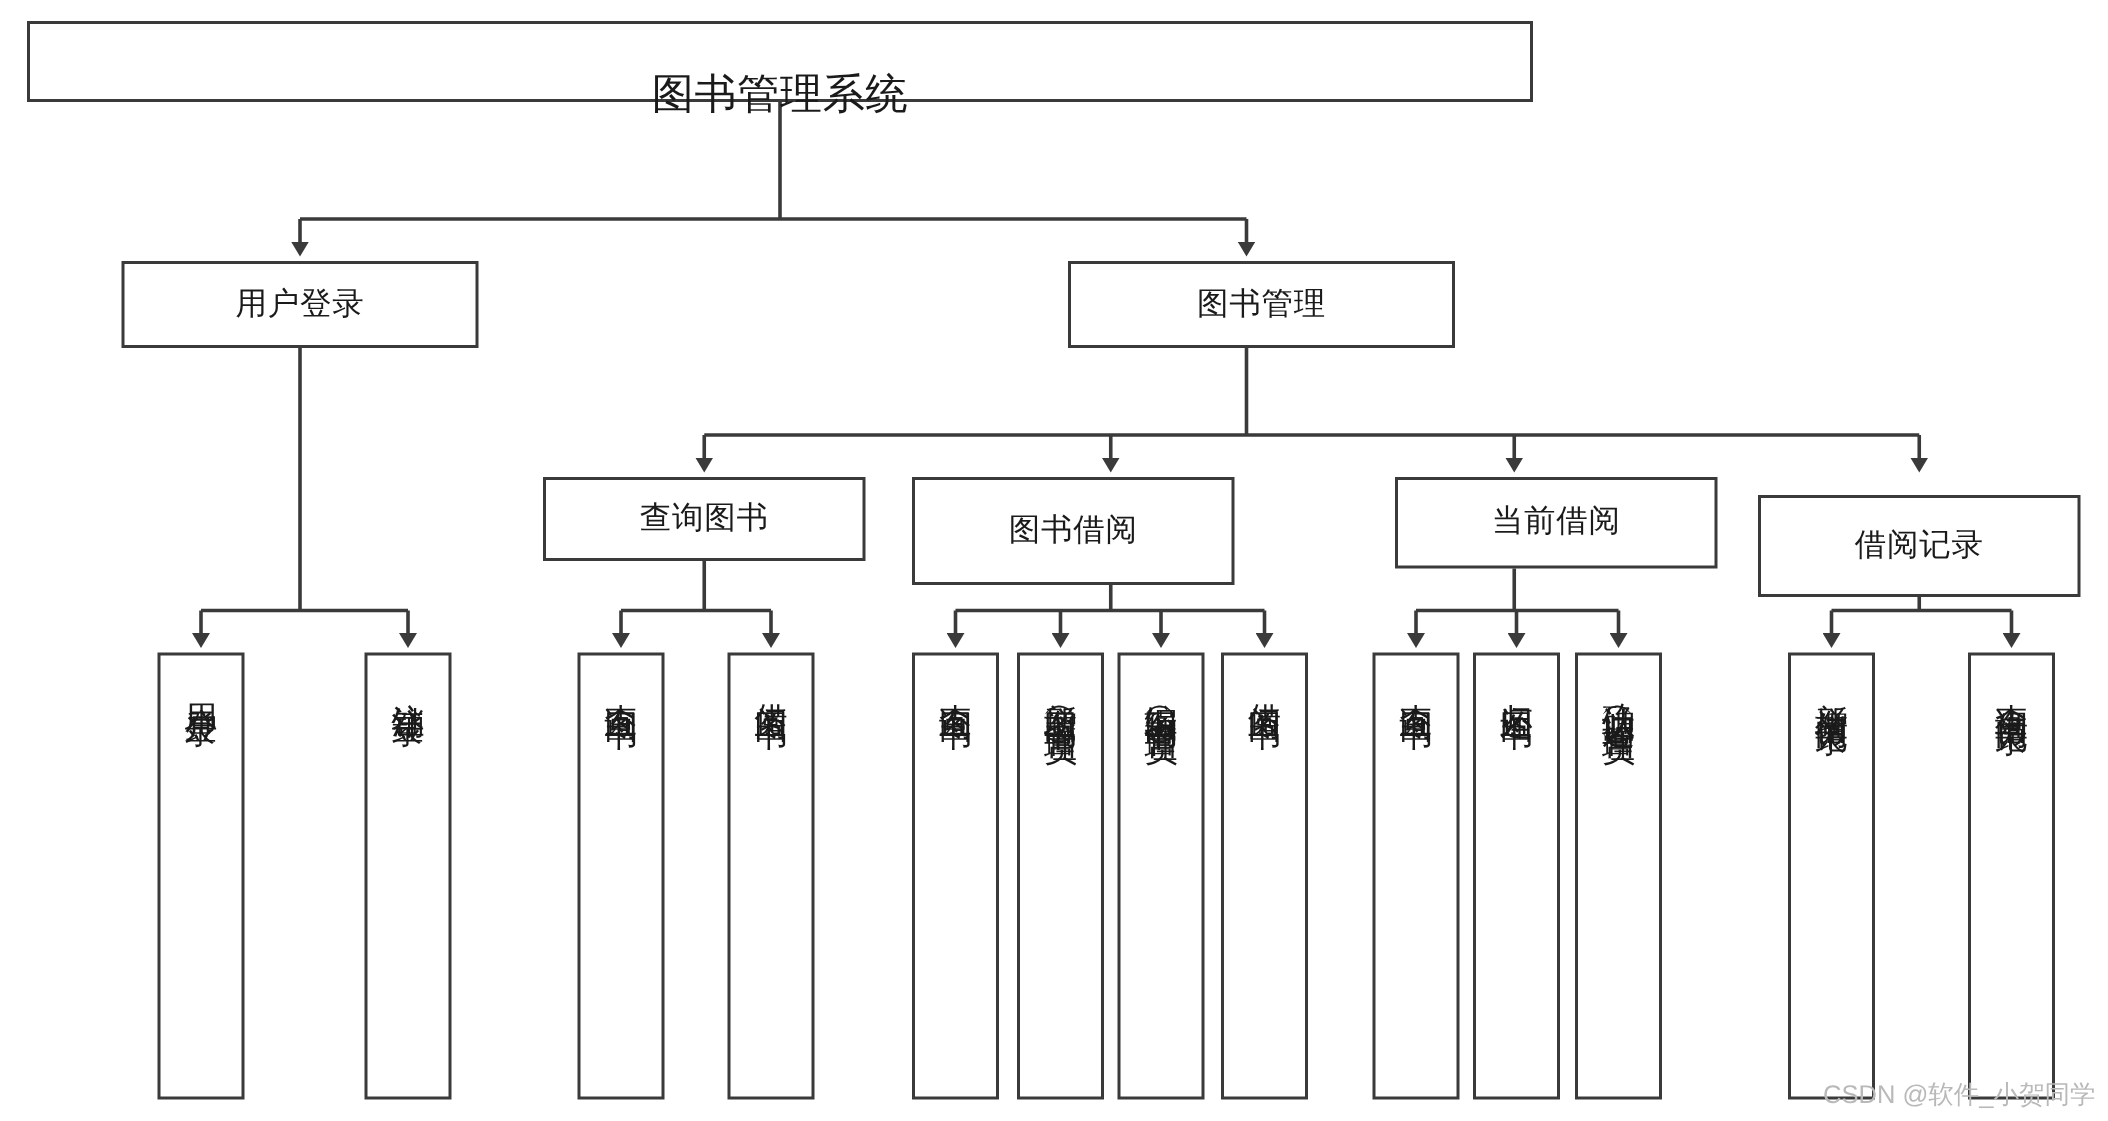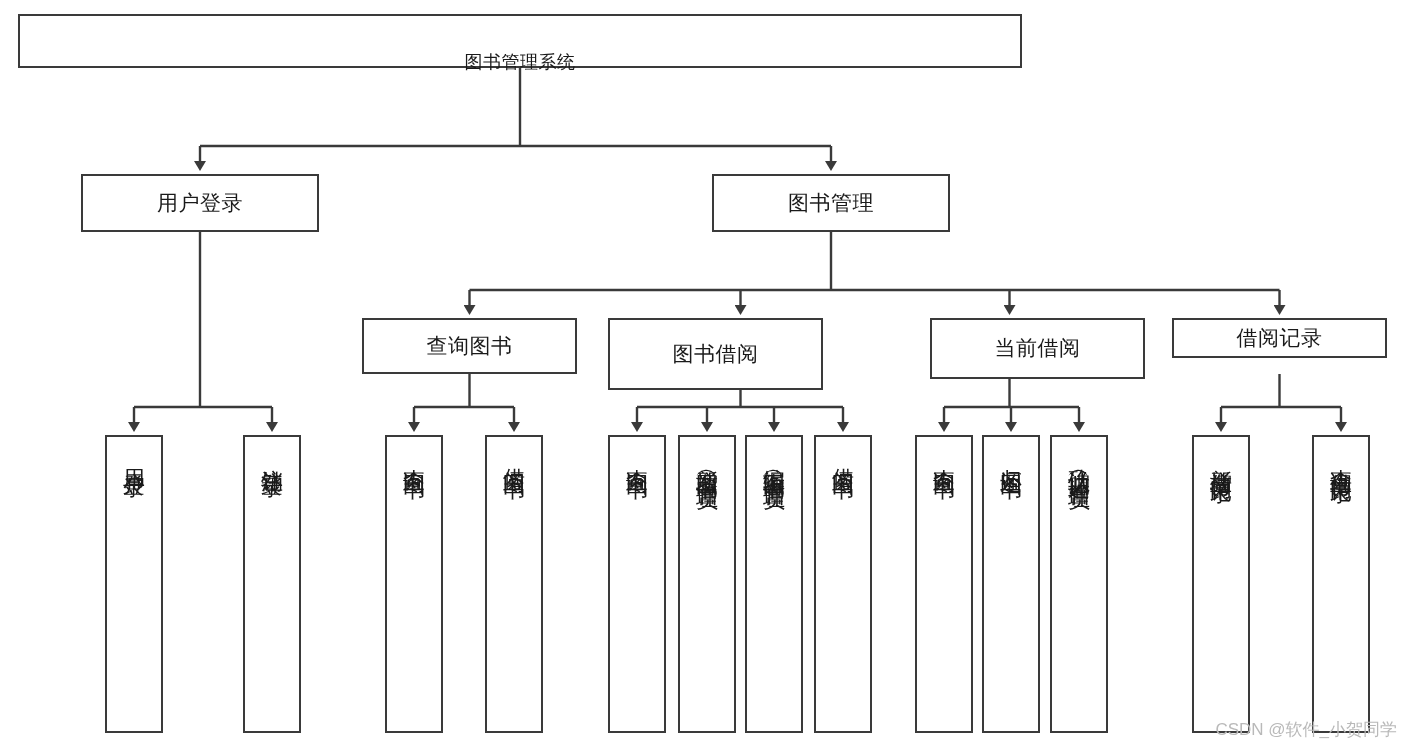--- a/index.html
+++ b/index.html
@@ -42,21 +42,21 @@
     text-align: center;
     line-height: 1.18;
     letter-spacing: 0.5px;
   }
   
   .node.h .node-label {
     font-size: 21px;
     writing-mode: horizontal-tb;
   }
   .node.root .node-label {
-    font-size: 18px;
+    font-size: 28px;
     margin-top: 44px;
   }
   
   .node.v {
     align-items: flex-start;
     padding-top: 14px;
   }
   .node.v .node-label {
     writing-mode: vertical-rl;
     text-orientation: upright;
@@ -125,33 +125,33 @@
       </g>
   </svg>
 
   <div id="node-layer">
       <div class="node h root" style="left: 18px; top: 14px; width: 1004px; height: 54px;">
         <span class="node-label">图书管理系统</span>
       </div>
       <div class="node h" style="left: 81px; top: 174px; width: 238px; height: 58px;">
         <span class="node-label">用户登录</span>
       </div>
-      <div class="node h" style="left: 712px; top: 174px; width: 238px; height: 58px;">
+      <div class="node h" style="left: 712px; top: 174px; width: 258px; height: 58px;">
         <span class="node-label">图书管理</span>
       </div>
       <div class="node h" style="left: 362px; top: 318px; width: 215px; height: 56px;">
         <span class="node-label">查询图书</span>
       </div>
       <div class="node h" style="left: 608px; top: 318px; width: 215px; height: 72px;">
         <span class="node-label">图书借阅</span>
       </div>
       <div class="node h" style="left: 902px; top: 318px; width: 215px; height: 61px; margin-left: 28px;">
         <span class="node-label">当前借阅</span>
       </div>
-      <div class="node h" style="left: 1172px; top: 318px; width: 215px; height: 40px;">
+      <div class="node h" style="left: 1172px; top: 330px; width: 215px; height: 68px;">
         <span class="node-label">借阅记录</span>
       </div>
       <div class="node v" style="left: 105px; top: 435px; width: 58px; height: 298px;">
         <span class="node-label">用户登录</span>
       </div>
       <div class="node v" style="left: 243px; top: 435px; width: 58px; height: 298px;">
         <span class="node-label">注销登录</span>
       </div>
       <div class="node v" style="left: 385px; top: 435px; width: 58px; height: 298px;">
         <span class="node-label">查询图书</span>

